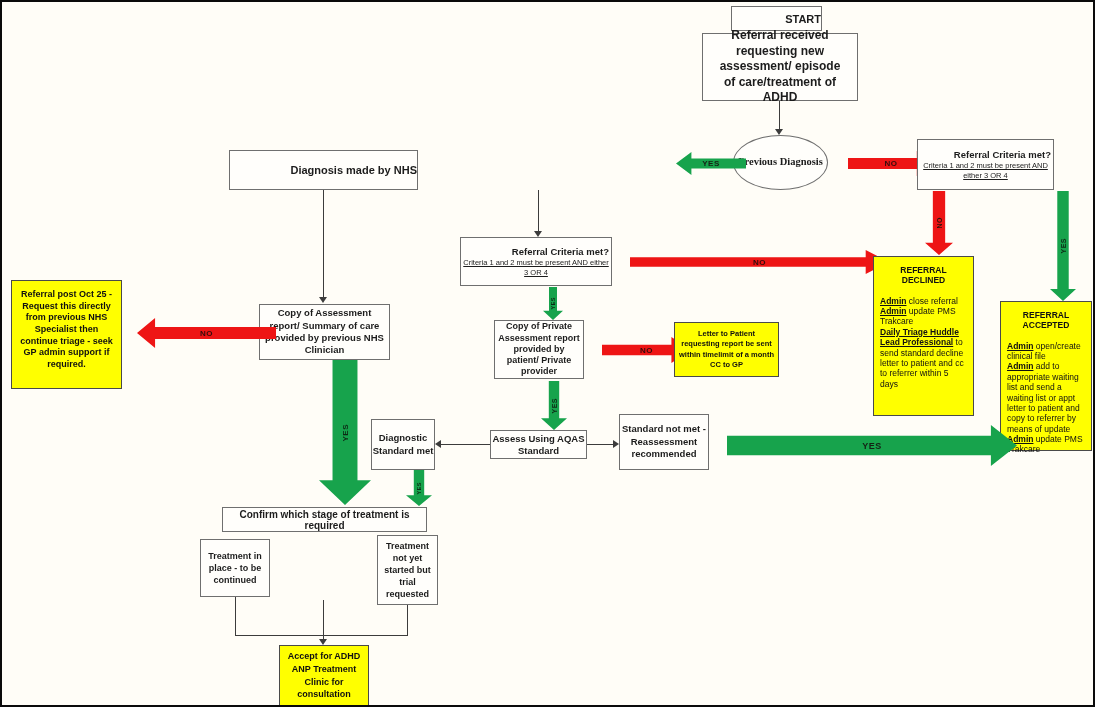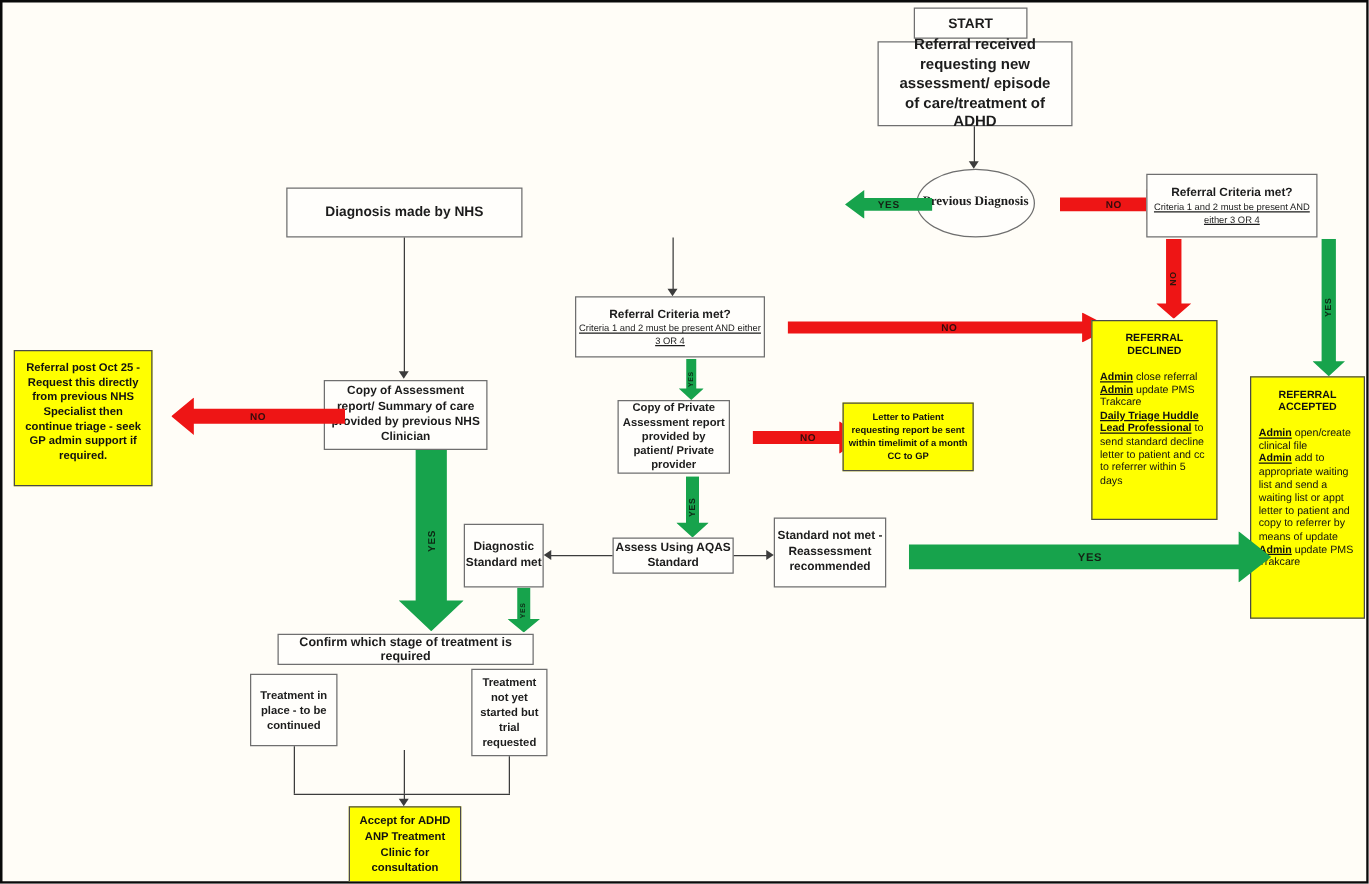--- a/index.html
+++ b/index.html
@@ -1,17 +1,17 @@
 <!DOCTYPE html>
 <html><head>
 <meta charset="utf-8">
 <style>
   html,body{margin:0;padding:0;background:#e8e8e8;font-family:"Liberation Sans",sans-serif;}
   #canvas{position:relative;width:1095px;height:707px;background:#fffdf7;border:2px solid #0a0a0a;box-sizing:border-box;overflow:hidden;}
-  .box{position:absolute;background:#fffefb;border:1px solid #6f6f6f;display:flex;flex-direction:column;align-items:center;justify-content:center;text-align:center;box-sizing:border-box;color:#1c1c1c;}
+  .box{position:absolute;background:#fffefb;border:1px solid #6f6f6f;display:flex;flex-direction:column;align-items:flex-end;justify-content:center;text-align:center;box-sizing:border-box;color:#1c1c1c;}
   .box .t{font-weight:bold;}
   .ybox{position:absolute;background:#ffff00;border:1px solid #4a4a4a;box-sizing:border-box;text-align:center;color:#111;}
   .ellipse{position:absolute;background:#fffefb;border:1px solid #6f6f6f;border-radius:50%;display:flex;align-items:center;justify-content:center;text-align:center;font-weight:bold;color:#1c1c1c;box-sizing:border-box;font-family:Liberation Serif, serif;}
   .arrow{position:absolute;display:flex;align-items:center;justify-content:center;margin-left:17px;}
   .arrow.green{background:#17a34c;}
   .arrow.red{background:#ee1515;}
   .alabel{font-size:8px;font-weight:bold;color:rgba(20,10,10,0.85);letter-spacing:.5px;}
   .vlabel{writing-mode:vertical-rl;transform:rotate(180deg);font-size:7px;font-weight:bold;color:rgba(10,20,10,0.85);letter-spacing:.5px;}
   .line{position:absolute;background:#3c3c3c;}
   .ah{position:absolute;width:0;height:0;}
@@ -119,21 +119,21 @@
     <span class="vlabel">YES</span>
   </div>
 
   <div class="ybox rich" style="left:871px;top:254px;width:101px;height:160px;">
     <span class="hd">REFERRAL DECLINED</span>
     <span class="lead">Admin</span><span> close referral</span><br>
     <span class="lead">Admin</span><span> update PMS Trakcare</span><br>
     <span class="lead">Daily Triage Huddle Lead Professional</span><span> to send standard decline letter to patient and cc  to referrer within 5 days</span>
   </div>
 
-  <div class="ybox rich" style="left:998px;top:299px;width:92px;height:194px;">
+  <div class="ybox rich" style="left:998px;top:299px;width:92px;height:150px;">
     <span class="hd">REFERRAL ACCEPTED</span>
     <span class="lead">Admin</span><span> open/create clinical file</span><br>
     <span class="lead">Admin</span><span> add to appropriate waiting list and send a waiting list or appt letter to patient and copy to referrer by means of update</span><br>
     <span class="lead">Admin</span><span> update PMS Trakcare</span>
   </div>
 
   <div class="box" style="left:369px;top:417px;width:64px;height:51px;font-size:9.5px;line-height:1.3;">
     <span class="t">Diagnostic Standard met</span>
   </div>
 

